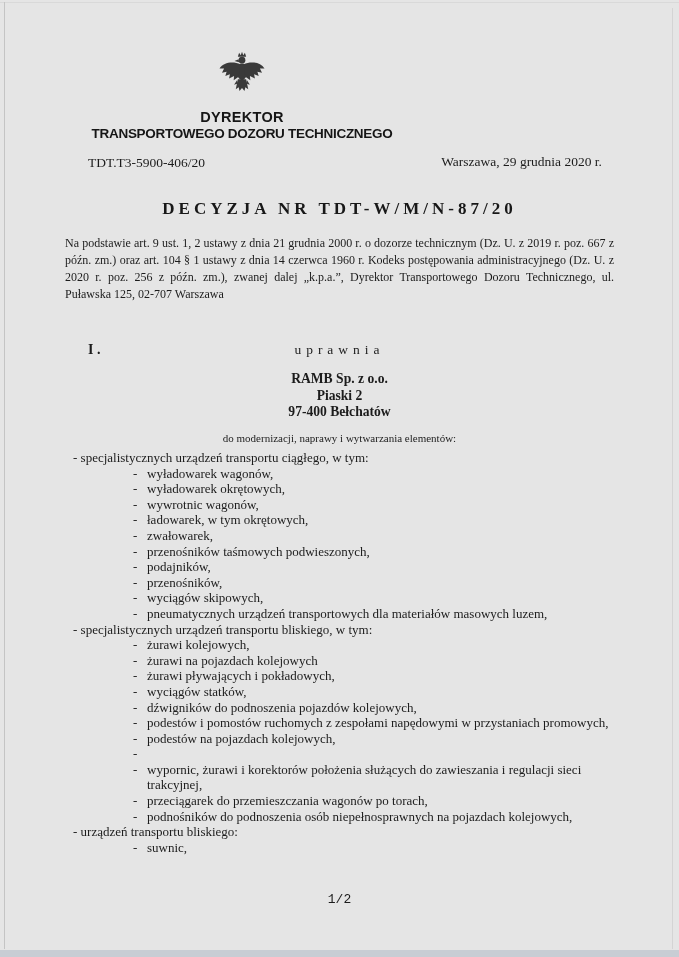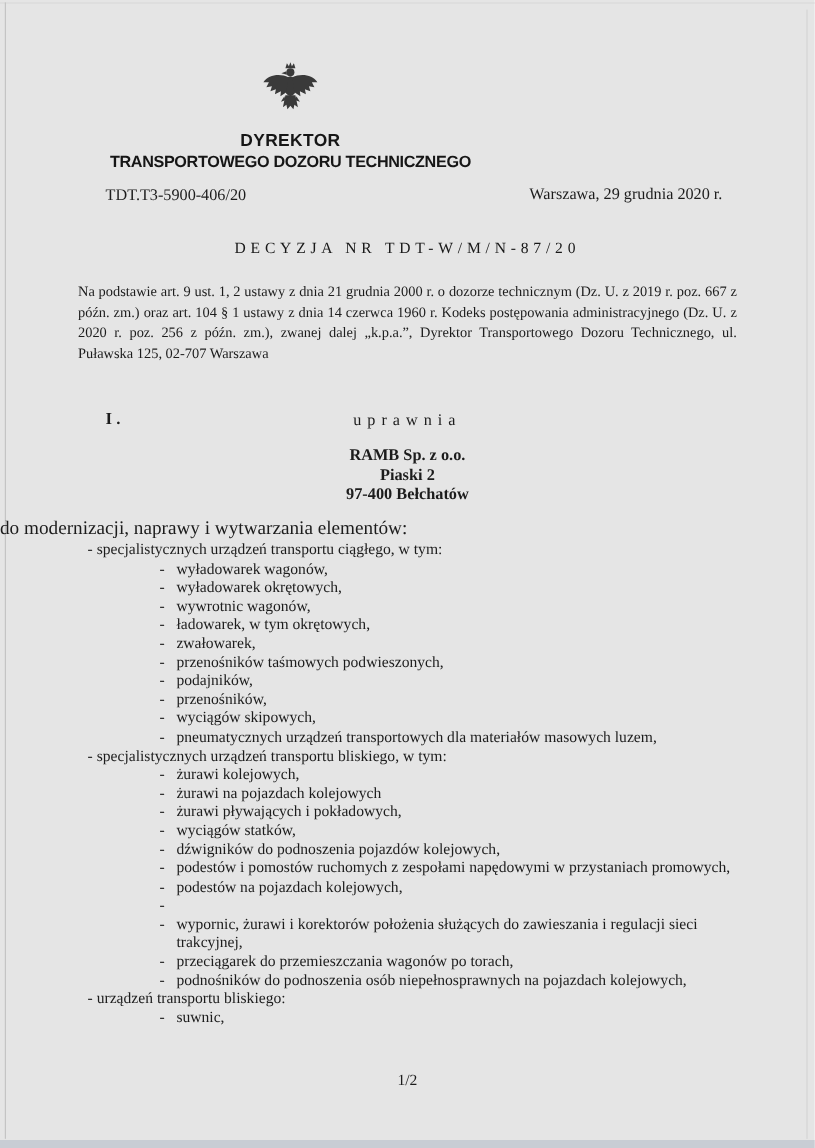--- a/index.html
+++ b/index.html
@@ -39,54 +39,54 @@
   .reference {
     position:absolute; top:155px; left:88px;
     font-size:13.5px;
   }
   .place-date {
     position:absolute; top:154px; right:77px;
     font-size:13.5px;
   }
   .decision-title {
     position:absolute; top:199px; left:0; right:0;
-    text-align:center; font-weight:normal; font-size:13px;
+    text-align:center; font-weight:bold; font-size:17px;
     letter-spacing:4px; color:#181818; white-space:nowrap;
   }
   .legal-basis {
     position:absolute; top:235px; left:65px; width:549px;
     font-size:12px; line-height:17px; text-align:justify;
   }
   .section-row { position:absolute; top:342px; left:0; right:0; height:18px; }
   .section-number {
     position:absolute; left:88px; top:0;
     font-weight:bold; font-size:14px;
   }
   .section-verb {
     text-align:center; font-size:13.5px; letter-spacing:5px;
   }
   .company-block {
     position:absolute; top:371px; left:0; right:0;
     text-align:center; font-weight:bold; font-size:13.6px; line-height:16.5px;
   }
   .scope-intro {
     position:absolute; top:432px; left:0; right:0;
-    font-size:16px;
+    text-align:center; font-size:11px;
   }
   .scope-lists {
     position:absolute; top:450px; left:73px; width:541px;
     font-size:13px; line-height:15.6px;
   }
   .group-heading { }
   .list-item { display:flex; padding-left:60px; }
   .list-item .dash { flex:0 0 14px; }
   .list-item .item-text { flex:1 1 auto; max-width:470px; }
   .page-number {
     position:absolute; top:892px; left:0; right:0;
-    text-align:center; font-size:13px;
+    text-align:center; font-size:13px;font-family:Liberation Mono, monospace;
   }
 </style>
 </head>
 <body>
 
 <div class="page">
 
   <div class="edge-top"></div>
   <div class="edge-left"></div>
   <div class="edge-right"></div>

